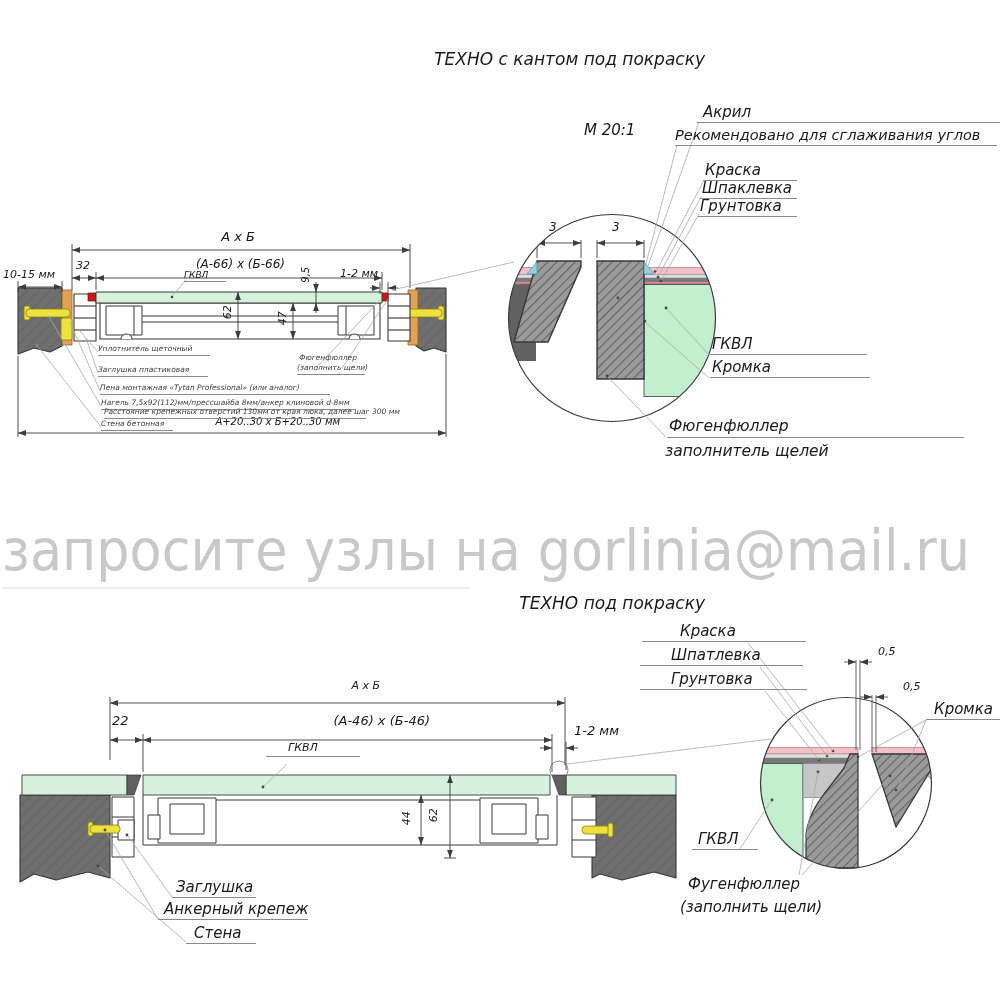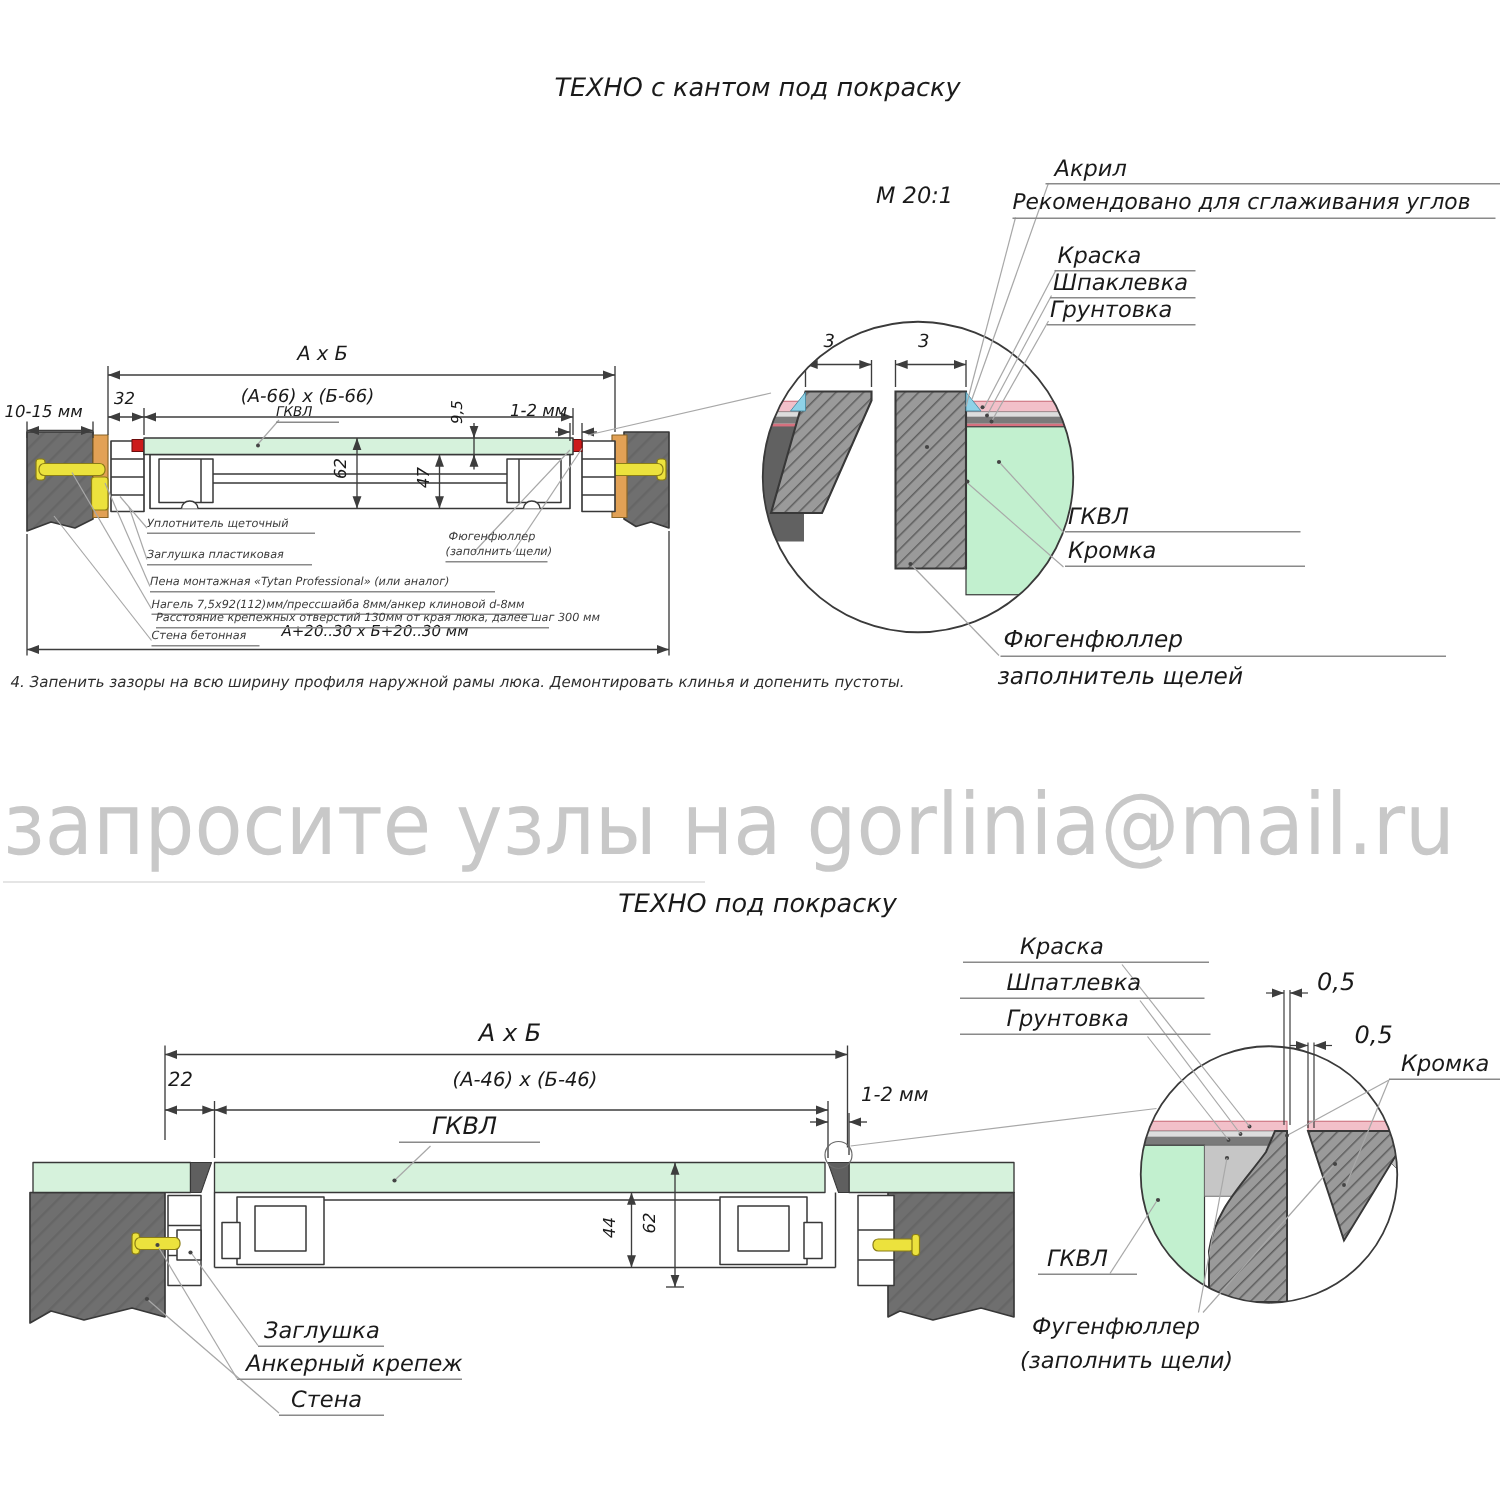--- a/index.html
+++ b/index.html
@@ -1,25 +1,25 @@
 <!DOCTYPE html>
 <html><head>
 <meta charset="utf-8">
 <style>
   html,body{margin:0;padding:0}
   body{width:1000px;height:1000px;background:#fff;position:relative;overflow:hidden;
        font-family:"DejaVu Sans",sans-serif}
   .lbl{position:absolute;font-style:italic;color:#1a1a1a;white-space:nowrap;line-height:1.15}
   .sh{border-bottom:1px solid #8a8a8a;padding-bottom:1px}
   .sm{font-size:7.5px;color:#3c3c3c}
-  .ctr{text-align:center}
+  .ctr{text-align:right}
   .rot{transform:rotate(-90deg);transform-origin:center;text-align:center}
   .title{font-size:17px}
   .d15{font-size:15px}
-  .d14{font-size:16px}
+  .d14{font-size:11px}
   .d13{font-size:13px}
   .d12{font-size:12px}
   .d11{font-size:11px}
   .d10{font-size:10px}
   .notes{position:absolute;left:7px;top:449px;font-size:10px;font-style:italic;color:#2e2e2e;line-height:13.5px;white-space:nowrap}
   .wm{position:absolute;left:2px;top:517px;font-size:57px;color:#c8c8c8;white-space:nowrap;
       transform:scaleX(.92);transform-origin:left center;z-index:3}
   #linework{position:absolute;left:0;top:0;z-index:1}
   .lbl{z-index:2}
 </style>
@@ -324,21 +324,20 @@
 <div class="lbl sm sh" style="left:98px;top:345px;width:112px">Уплотнитель щеточный</div>
 <div class="lbl sm sh" style="left:98px;top:366px;width:110px">Заглушка пластиковая</div>
 <div class="lbl sm sh" style="left:100px;top:384px;width:230px">Пена монтажная «Tytan Professional» (или аналог)</div>
 <div class="lbl sm sh" style="left:101px;top:399px;width:255px">Нагель 7,5х92(112)мм/прессшайба 8мм/анкер клиновой d-8мм</div>
 <div class="lbl sm sh" style="left:104px;top:408px;width:262px">Расстояние крепежных отверстий 130мм от края люка, далее шаг 300 мм</div>
 <div class="lbl sm sh" style="left:101px;top:420px;width:72px">Стена бетонная</div>
 <div class="lbl sm" style="left:299px;top:354px">Фюгенфюллер</div>
 <div class="lbl sm sh" style="left:297px;top:364px;width:68px">(заполнить щели)</div>
 
 <div class="notes">
-  <div>4. Запенить зазоры на всю ширину профиля наружной рамы люка. Демонтировать клинья и допенить пустоты.</div>
 </div>
 
 <div class="lbl title ctr" style="left:305px;top:594px;width:400px">ТЕХНО под покраску</div>
 <div class="lbl d15 sh" style="left:642px;top:623px;width:126px;padding-left:38px">Краска</div>
 <div class="lbl d15 sh" style="left:640px;top:647px;width:132px;padding-left:31px">Шпатлевка</div>
 <div class="lbl d15 sh" style="left:640px;top:671px;width:136px;padding-left:31px">Грунтовка</div>
 <div class="lbl d14" style="left:878px;top:646px">0,5</div>
 <div class="lbl d14" style="left:903px;top:681px">0,5</div>
 <div class="lbl d15 sh" style="left:926px;top:701px;width:72px;padding-left:8px">Кромка</div>
 <div class="lbl d15 sh" style="left:692px;top:831px;width:60px;padding-left:6px">ГКВЛ</div>

